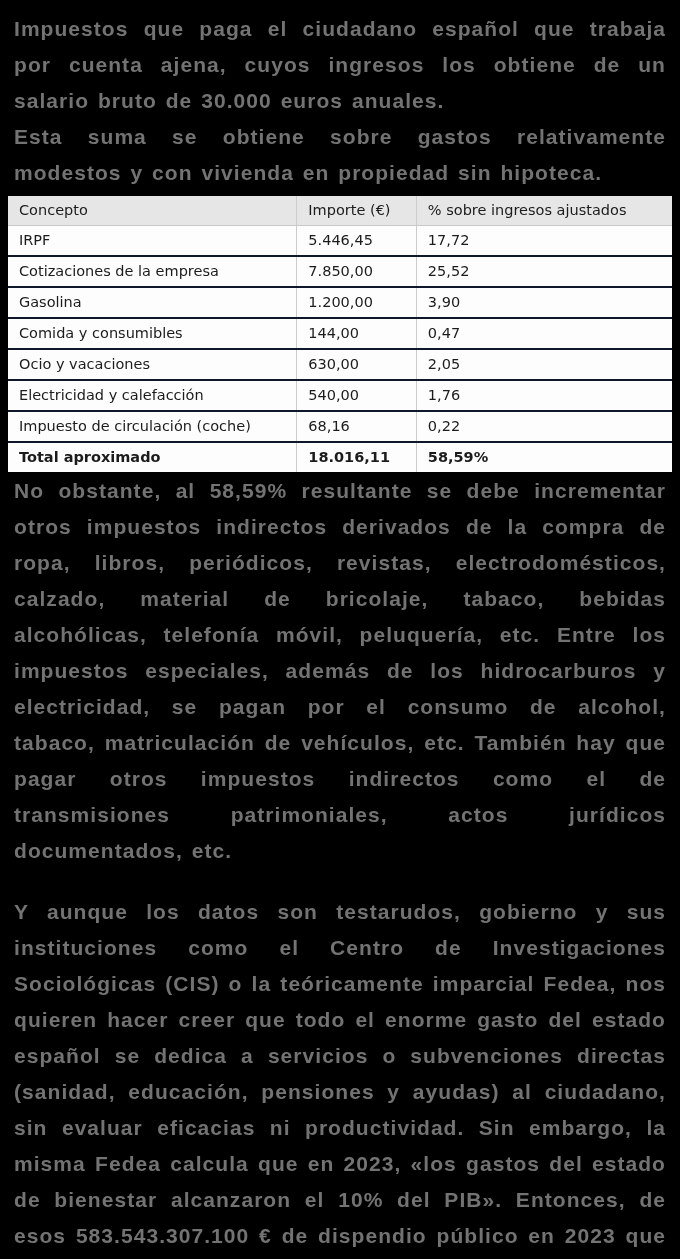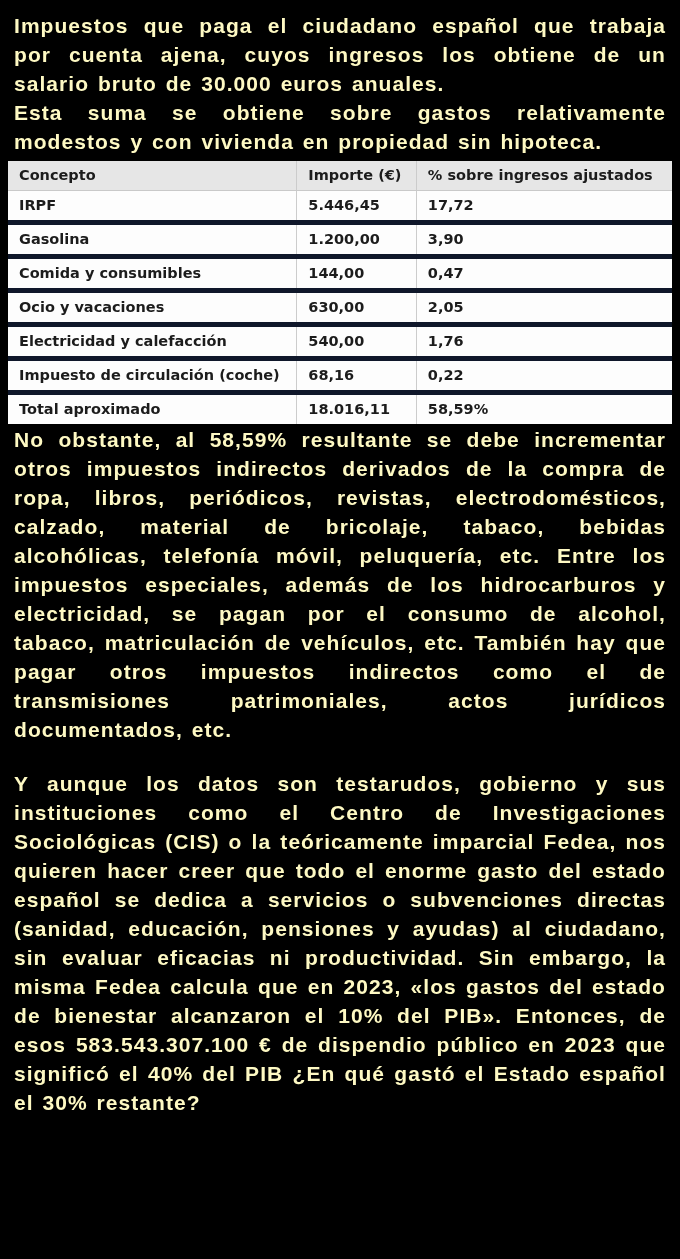--- a/index.html
+++ b/index.html
@@ -7,24 +7,24 @@
   body {
     width: 680px; height: 1259px; overflow: hidden;
     font-family: "Liberation Sans", sans-serif;
   }
   .page {
     width: 680px; height: 1259px;
     background: #000;
     padding-top: 11px;
   }
   .para {
-    color: #fef9c3;
+    color: #737373;
     font-weight: bold;
     font-size: 21px;
-    line-height: 29px;
+    line-height: 36px;
     letter-spacing: 1.05px;
     word-spacing: 2px;
     text-align: justify;
     margin: 0 14px;
   }
   .intro2 { }
   .body1  { margin-top: 1px; }
   .body2  { margin-top: 25px; }
 
   .table-wrap {
@@ -34,28 +34,28 @@
   table {
     width: 100%;
     border-collapse: collapse;
     font-family: "DejaVu Sans", sans-serif;
     font-size: 14.5px;
     color: #1c1c1c;
   }
   th, td {
     text-align: left;
     padding: 5px 11px 6px 11px;
-    font-weight: bold;
+    font-weight: normal;
     line-height: 18px;
   }
   th {
     background: #e6e6e6;
     border-bottom: 1px solid #c9c9c9;
   }
-  td { border-bottom: 5px solid #0f172a; }
+  td { border-bottom: 2px solid #0f172a; }
   th + th, td + td { border-left: 1px solid #cccccc; }
   .c1 { width: 43.5%; }
   .c2 { width: 18%; }
   .c3 { width: 38.5%; }
   tr.total td {
     font-weight: bold;
     border-top: 1px solid #bdbdbd;
     border-bottom: none;
   }
 </style>
@@ -75,20 +75,25 @@
           <th class="c1">Concepto</th>
           <th class="c2">Importe (€)</th>
           <th class="c3">% sobre ingresos ajustados</th>
         </tr>
       </thead>
       <tbody>
         <tr>
           <td>IRPF</td>
           <td>5.446,45</td>
           <td>17,72</td>
+        </tr>
+        <tr>
+          <td>Cotizaciones de la empresa</td>
+          <td>7.850,00</td>
+          <td>25,52</td>
         </tr>
         <tr>
           <td>Gasolina</td>
           <td>1.200,00</td>
           <td>3,90</td>
         </tr>
         <tr>
           <td>Comida y consumibles</td>
           <td>144,00</td>
           <td>0,47</td>

